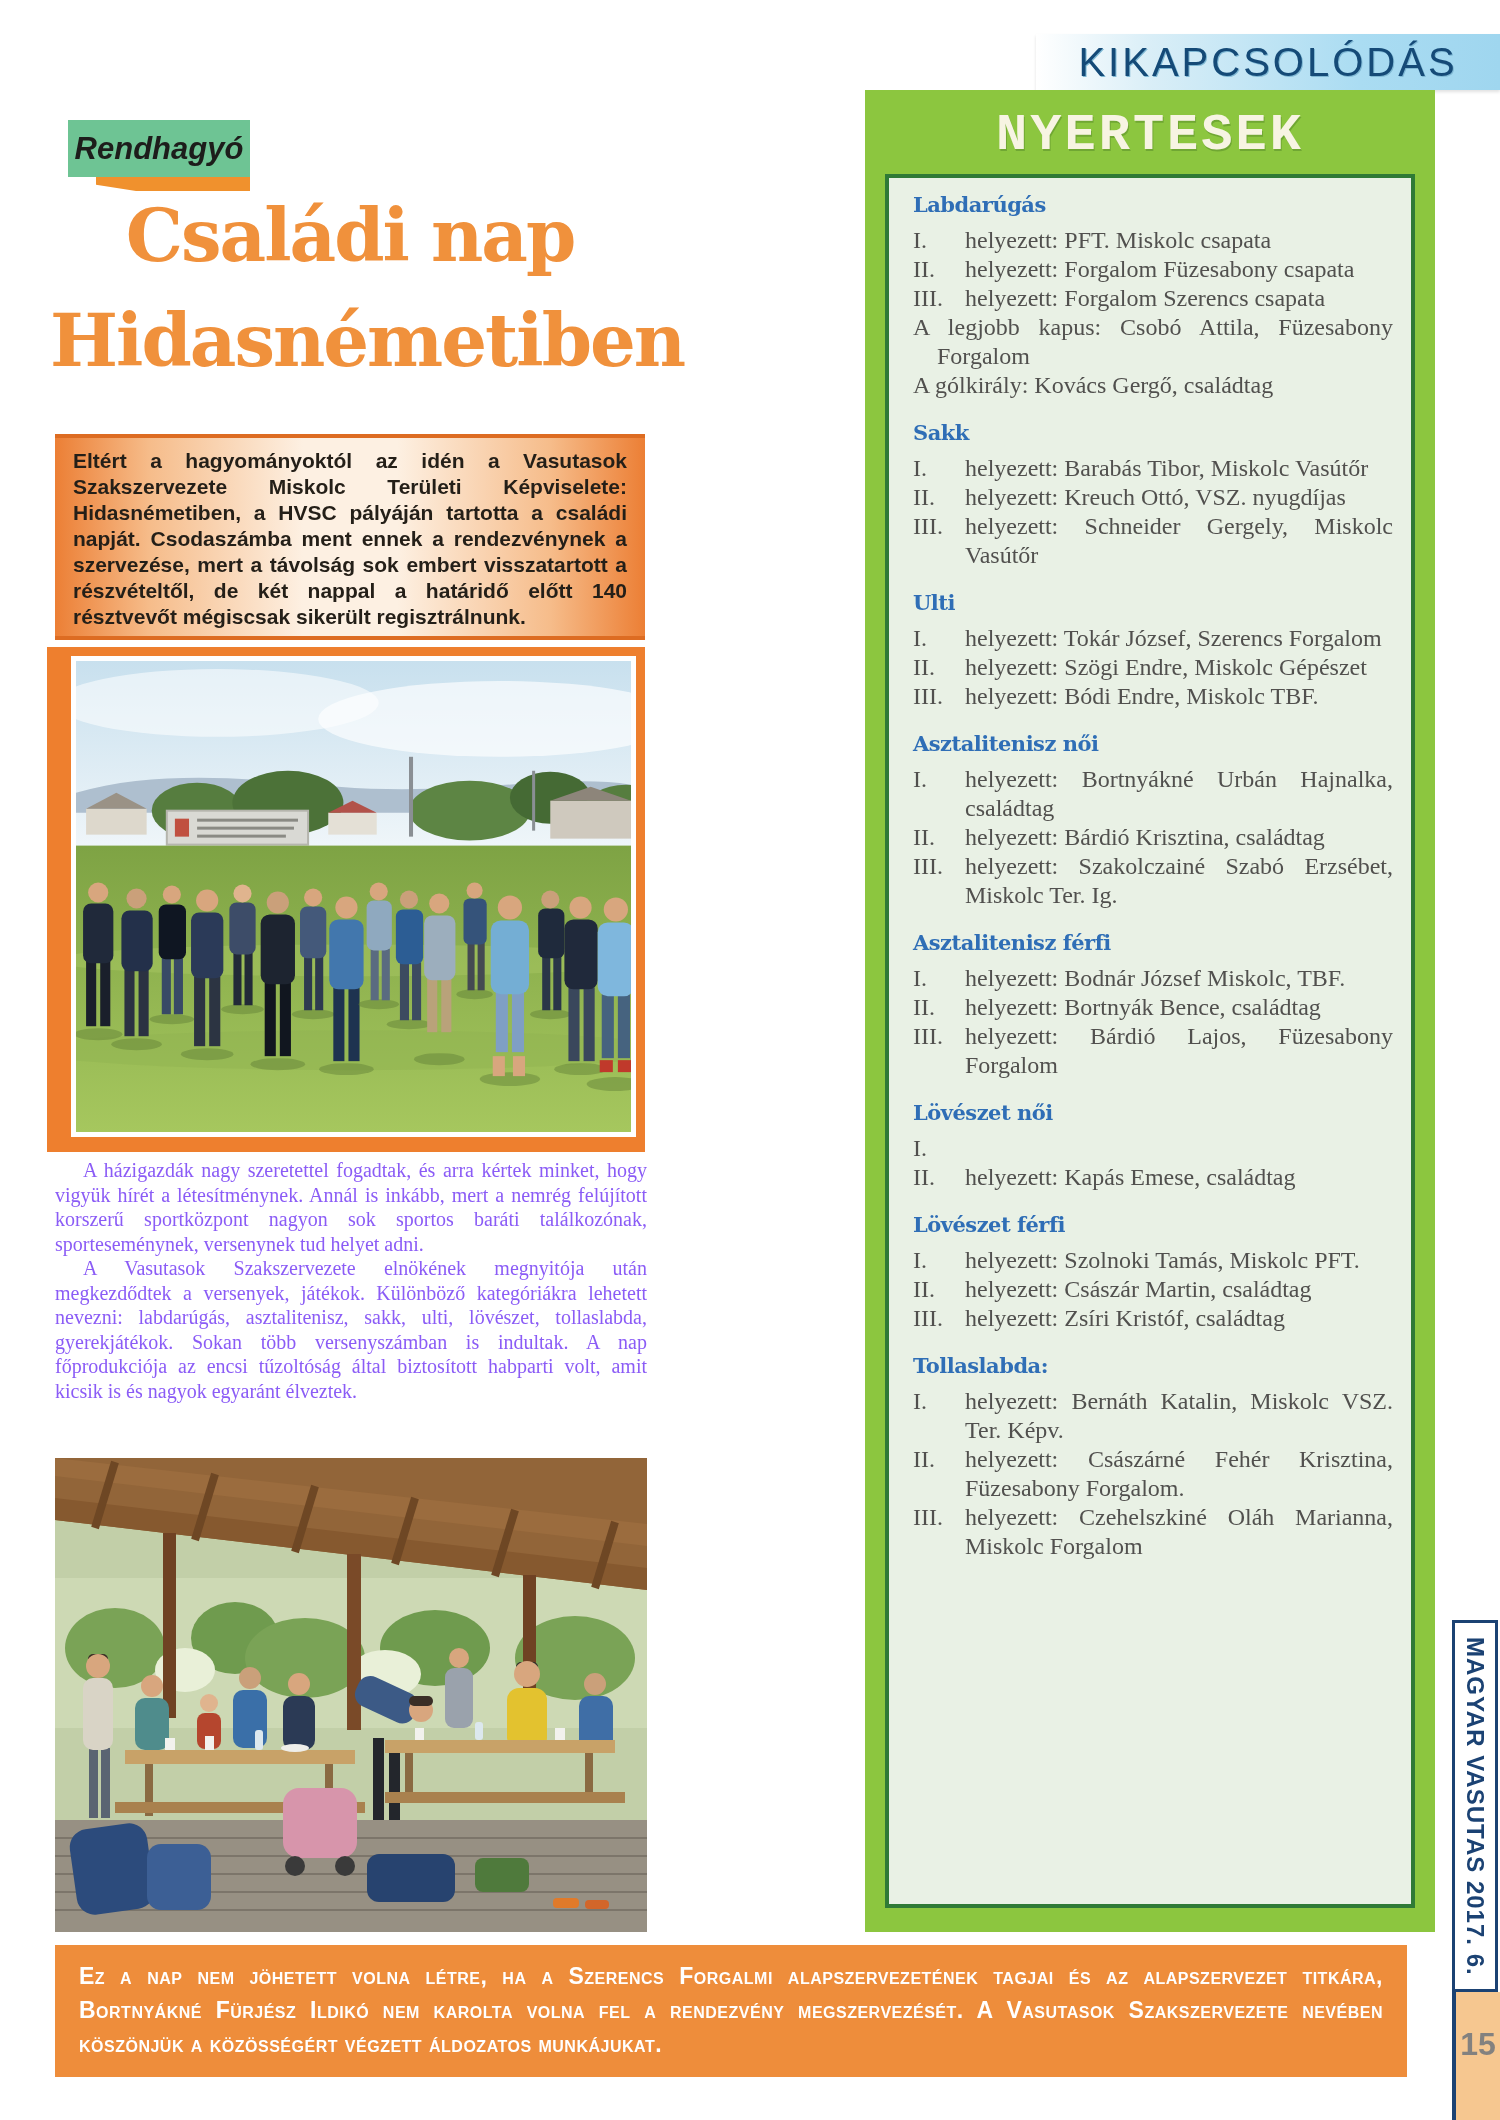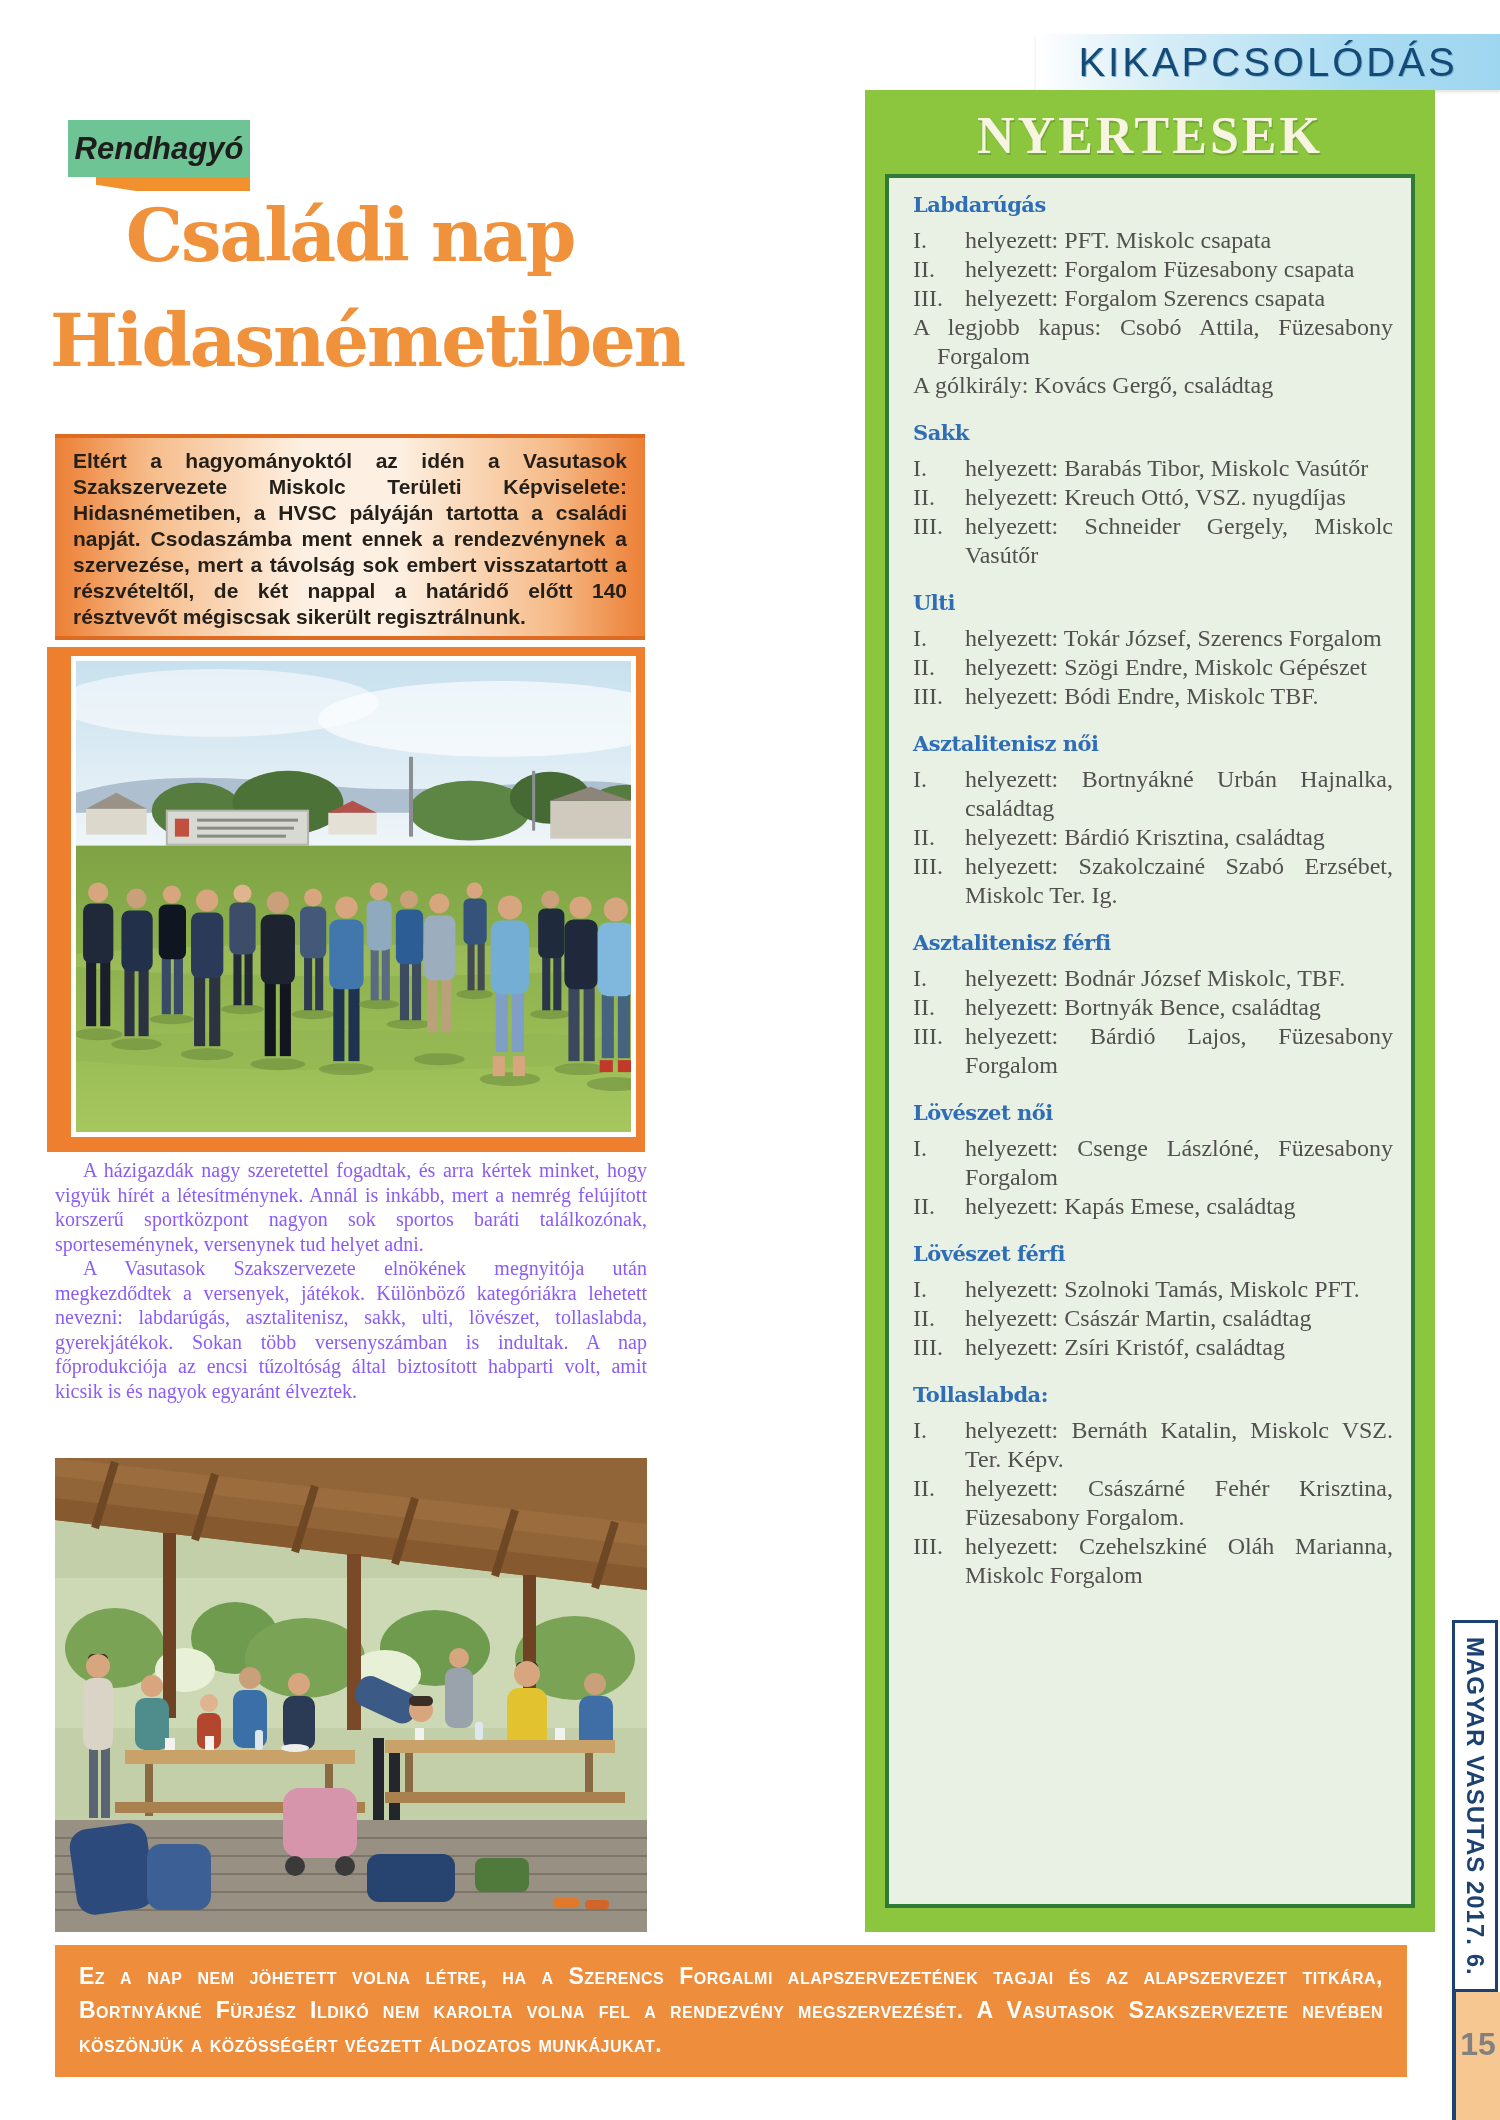--- a/index.html
+++ b/index.html
@@ -45,21 +45,21 @@
   .article-body p{margin:0;font-size:20px;line-height:24.5px;color:#8b5cf6;
       text-align:justify;text-indent:28px;}
 
   
   .photo2{position:absolute;left:55px;top:1458px;width:592px;height:474px;}
   .photo2 svg{display:block;width:100%;height:100%;}
 
   
   .sidebar{position:absolute;left:865px;top:90px;width:570px;height:1842px;background:#8cc63f;
       box-sizing:border-box;}
-  .sidebar-title{margin:16px 0 12px;text-align:center;font-family:Liberation Serif, serif;
+  .sidebar-title{margin:16px 0 12px;text-align:center;font-family:Liberation Mono, monospace;
       font-weight:bold;font-size:52px;letter-spacing:3px;color:#f7f4e2;
       text-shadow:1px 2px 0 rgba(60,110,30,0.35);}
   .sidebar-panel{position:absolute;left:20px;right:20px;top:84px;bottom:24px;
       background:#e9f1e5;border:4px solid #2f7a36;box-sizing:border-box;
       padding:4px 18px 8px 24px;overflow:hidden;}
   .sec-title{font-family:"DejaVu Serif",serif;font-weight:bold;color:#2f6eb6;
       font-size:21px;margin:20px 0 9px;letter-spacing:-0.5px;}
   .sidebar-panel .section:first-child .sec-title{margin-top:10px;}
   .item{display:flex;font-size:24px;line-height:29px;color:#51504e;}
   .item .num{flex:0 0 52px;}
@@ -406,21 +406,20 @@
             </div>
             <div class="item">
               <span class="num">III.</span>
               <span class="txt">helyezett: Bárdió Lajos, Füzesabony Forgalom</span>
             </div>
           </div>
           <div class="section">
             <div class="sec-title">Lövészet női</div>
             <div class="item">
               <span class="num">I.</span>
-              <span class="txt">helyezett: Csenge Lászlóné, Füzesabony Forgalom</span>
             </div>
             <div class="item">
               <span class="num">II.</span>
               <span class="txt">helyezett: Kapás Emese, családtag</span>
             </div>
           </div>
           <div class="section">
             <div class="sec-title">Lövészet férfi</div>
             <div class="item">
               <span class="num">I.</span>

